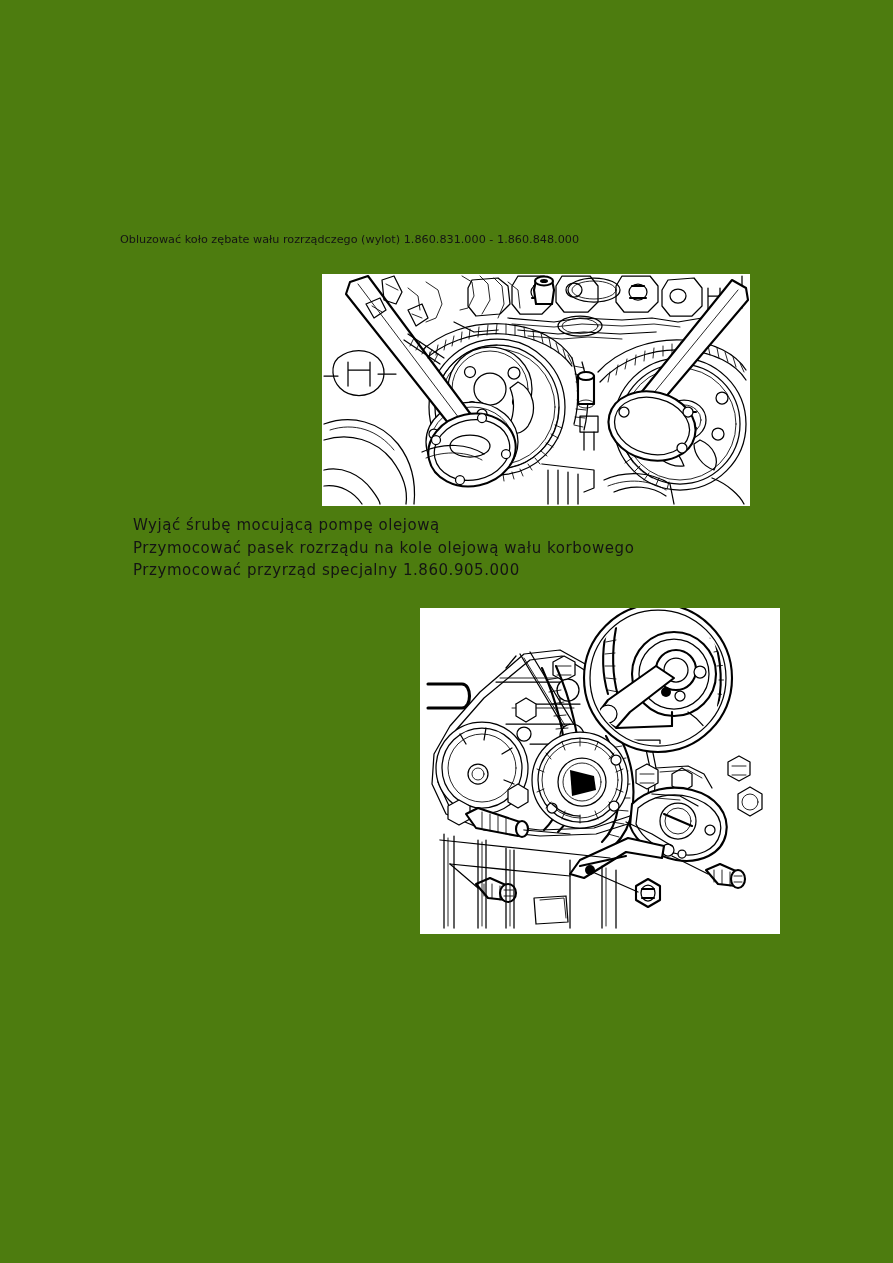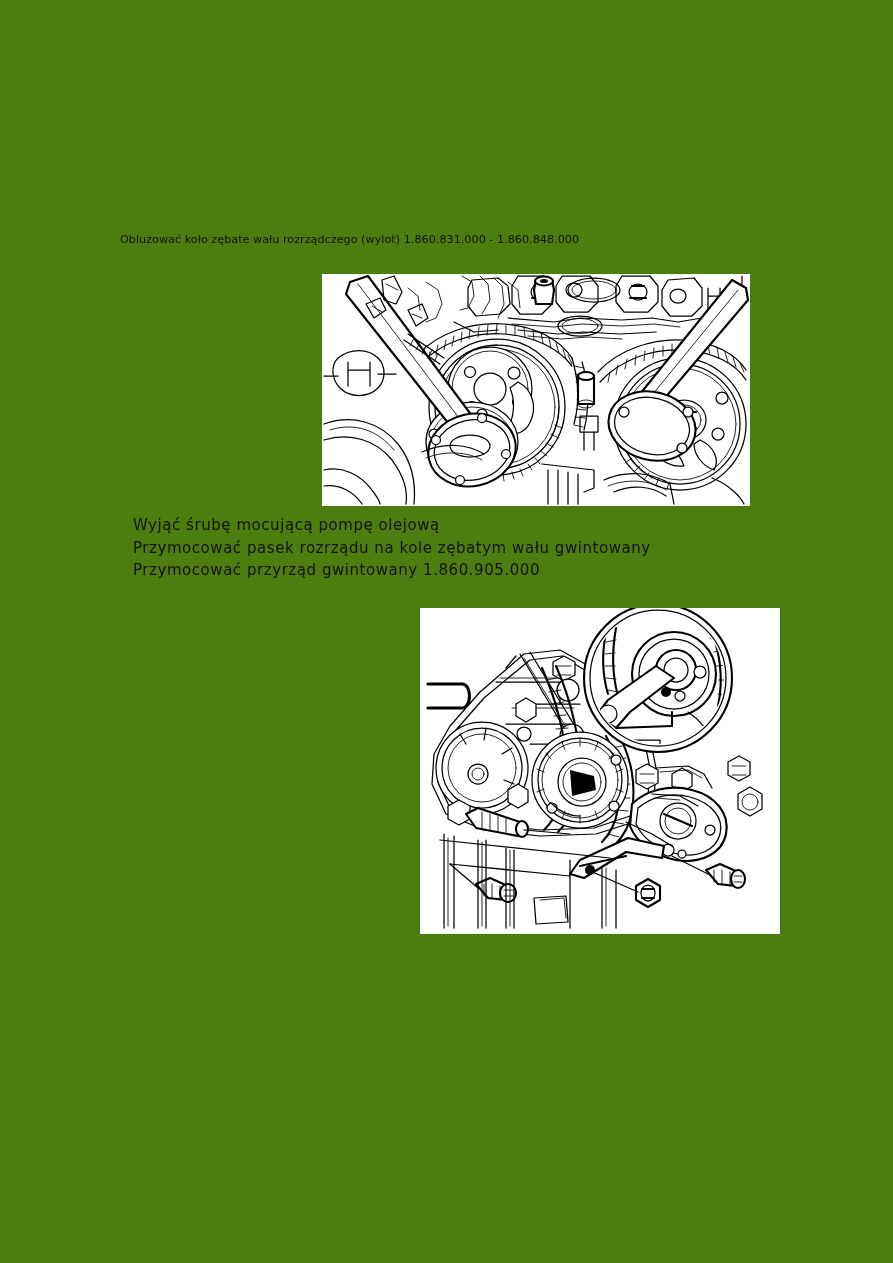--- a/index.html
+++ b/index.html
@@ -314,22 +314,22 @@
         </g>
         <g class="ln-t">
           <path d="M88 72 L92 64 M94 76 L98 68 M100 80 L104 72 M106 84 L110 76 M112 88 L116 80"></path>
         </g>
       </g>
     </svg>
   </div>
 
   <div class="text-block-mid">
     <div class="line">Wyjąć śrubę mocującą pompę olejową</div>
-    <div class="line">Przymocować pasek rozrządu na kole zębatym wału gwintowany</div>
-    <div class="line">Przymocować przyrząd gwintowany 1.860.905.000</div>
+    <div class="line">Przymocować pasek rozrządu na kole olejową wału korbowego</div>
+    <div class="line">Przymocować przyrząd specjalny 1.860.905.000</div>
   </div>
 
   <div class="figure" id="figure-crankshaft-tool">
     <svg viewBox="0 0 360 326" width="360" height="326" aria-hidden="true">
       <defs>
         <clipPath id="clip2">
             <rect x="0" y="0" width="360" height="326"></rect>
           </clipPath>
       </defs>
       <g clip-path="url(#clip2)">

